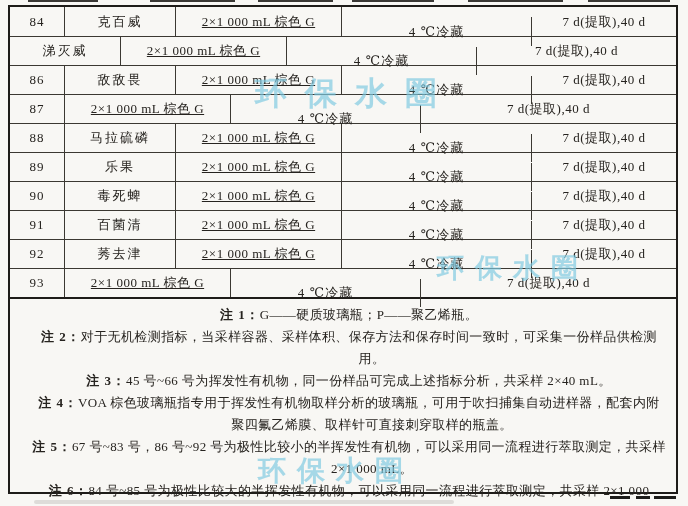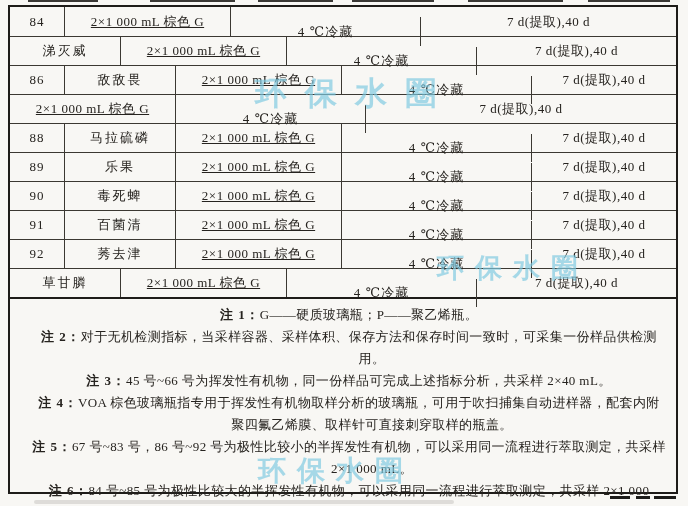--- a/index.html
+++ b/index.html
@@ -73,20 +73,21 @@
   <div class="top-dash" style="left:352px;width:82px;"></div>
   <div class="top-dash" style="left:468px;width:95px;"></div>
   <div class="top-dash" style="left:588px;width:82px;"></div>
 
   <div class="frame">
 
     <div class="sample-table">
 
       <div class="t-row">
         <div class="t-cell c-no">84</div>
+        <div class="t-cell c-name">克百威</div>
         <div class="t-cell c-cont">2×1 000 mL 棕色 G</div>
         <div class="t-cell c-stor">4 ℃冷藏</div>
         <div class="t-cell c-hold">7 d(提取),40 d</div>
       </div>
 
       <div class="t-row">
         <div class="t-cell c-name">涕灭威</div>
         <div class="t-cell c-cont">2×1 000 mL 棕色 G</div>
         <div class="t-cell c-stor">4 ℃冷藏</div>
         <div class="t-cell c-hold">7 d(提取),40 d</div>
@@ -94,20 +95,21 @@
 
       <div class="t-row">
         <div class="t-cell c-no">86</div>
         <div class="t-cell c-name">敌敌畏</div>
         <div class="t-cell c-cont">2×1 000 mL 棕色 G</div>
         <div class="t-cell c-stor">4 ℃冷藏</div>
         <div class="t-cell c-hold">7 d(提取),40 d</div>
       </div>
 
       <div class="t-row">
+        <div class="t-cell c-no">87</div>
         <div class="t-cell c-cont">2×1 000 mL 棕色 G</div>
         <div class="t-cell c-stor">4 ℃冷藏</div>
         <div class="t-cell c-hold">7 d(提取),40 d</div>
       </div>
 
       <div class="t-row">
         <div class="t-cell c-no">88</div>
         <div class="t-cell c-name">马拉硫磷</div>
         <div class="t-cell c-cont">2×1 000 mL 棕色 G</div>
         <div class="t-cell c-stor">4 ℃冷藏</div>
@@ -140,21 +142,21 @@
 
       <div class="t-row">
         <div class="t-cell c-no">92</div>
         <div class="t-cell c-name">莠去津</div>
         <div class="t-cell c-cont">2×1 000 mL 棕色 G</div>
         <div class="t-cell c-stor">4 ℃冷藏</div>
         <div class="t-cell c-hold">7 d(提取),40 d</div>
       </div>
 
       <div class="t-row">
-        <div class="t-cell c-name">草甘膦</div>
+        <div class="t-cell c-no">93</div>
         <div class="t-cell c-cont">2×1 000 mL 棕色 G</div>
         <div class="t-cell c-stor">4 ℃冷藏</div>
         <div class="t-cell c-hold">7 d(提取),40 d</div>
       </div>
 
     </div>
 
     <div class="notes">
       <div class="note">
         <span class="note-label">注 1：</span><span>G——硬质玻璃瓶；P——聚乙烯瓶。</span>

